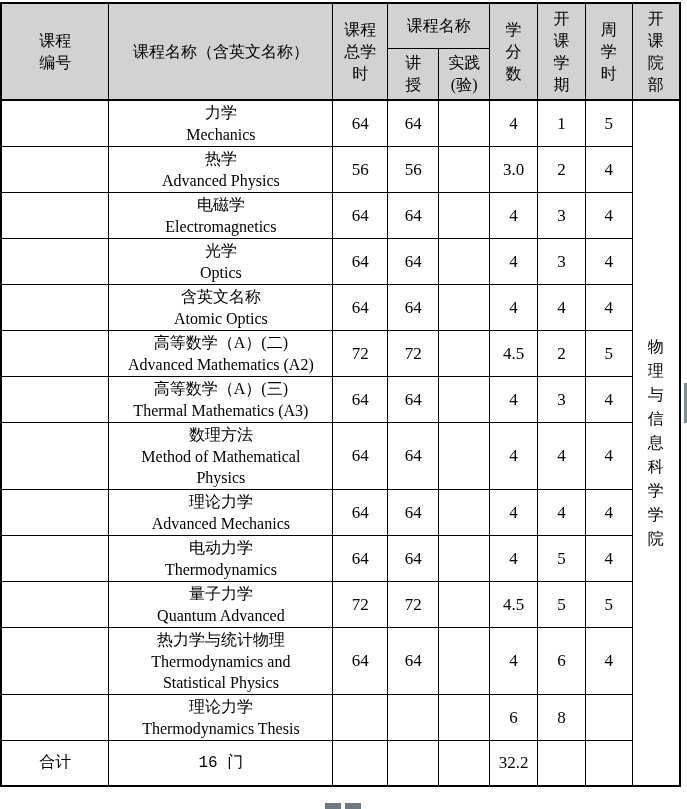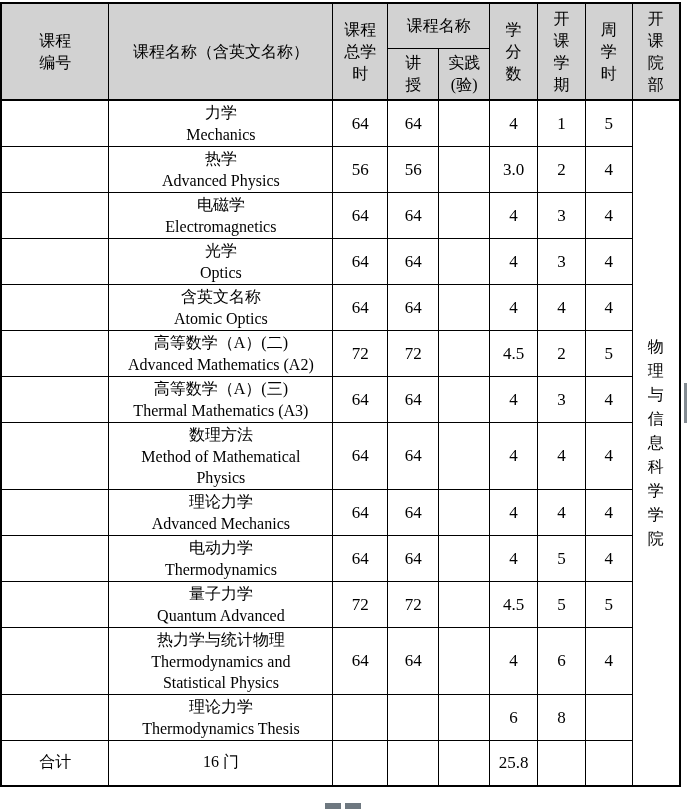--- a/index.html
+++ b/index.html
@@ -47,21 +47,21 @@
   tbody tr.tall { height: 58px; }
   .name-zh { line-height: 22px; }
   .name-en { line-height: 21px; white-space: pre-line; }
   .num { font-size: 17px; }
   td.dept-cell {
     white-space: pre-line;
     line-height: 24px;
     font-size: 16px;
     vertical-align: middle;
   }
-  td.total-label, td.total-count { font-size: 16px; }
+  td.total-label, td.total-count { font-size: 16px; font-family: Liberation Mono, monospace; }
   .hscroll-thumb {
     position: absolute;
     left: 325px;
     top: 803px;
     width: 36px;
     height: 6px;
     display: flex;
   }
   .hscroll-seg { background: #6e7880; height: 6px; }
   .hscroll-seg.s1 { width: 16px; }
@@ -303,21 +303,21 @@
         <td class="num">6</td>
         <td class="num">8</td>
         <td class="num"></td>
       </tr>
       <tr>
         <td class="total-label">合计</td>
         <td class="total-count">16 门</td>
         <td class="num"></td>
         <td class="num"></td>
         <td class="num"></td>
-        <td class="num">25.8</td>
+        <td class="num">32.2</td>
         <td class="num"></td>
         <td class="num"></td>
       </tr>
     </tbody>
   </table>
 
   <div class="hscroll-thumb">
     <div class="hscroll-seg s1"></div>
     <div class="hscroll-gap"></div>
     <div class="hscroll-seg s2"></div>

